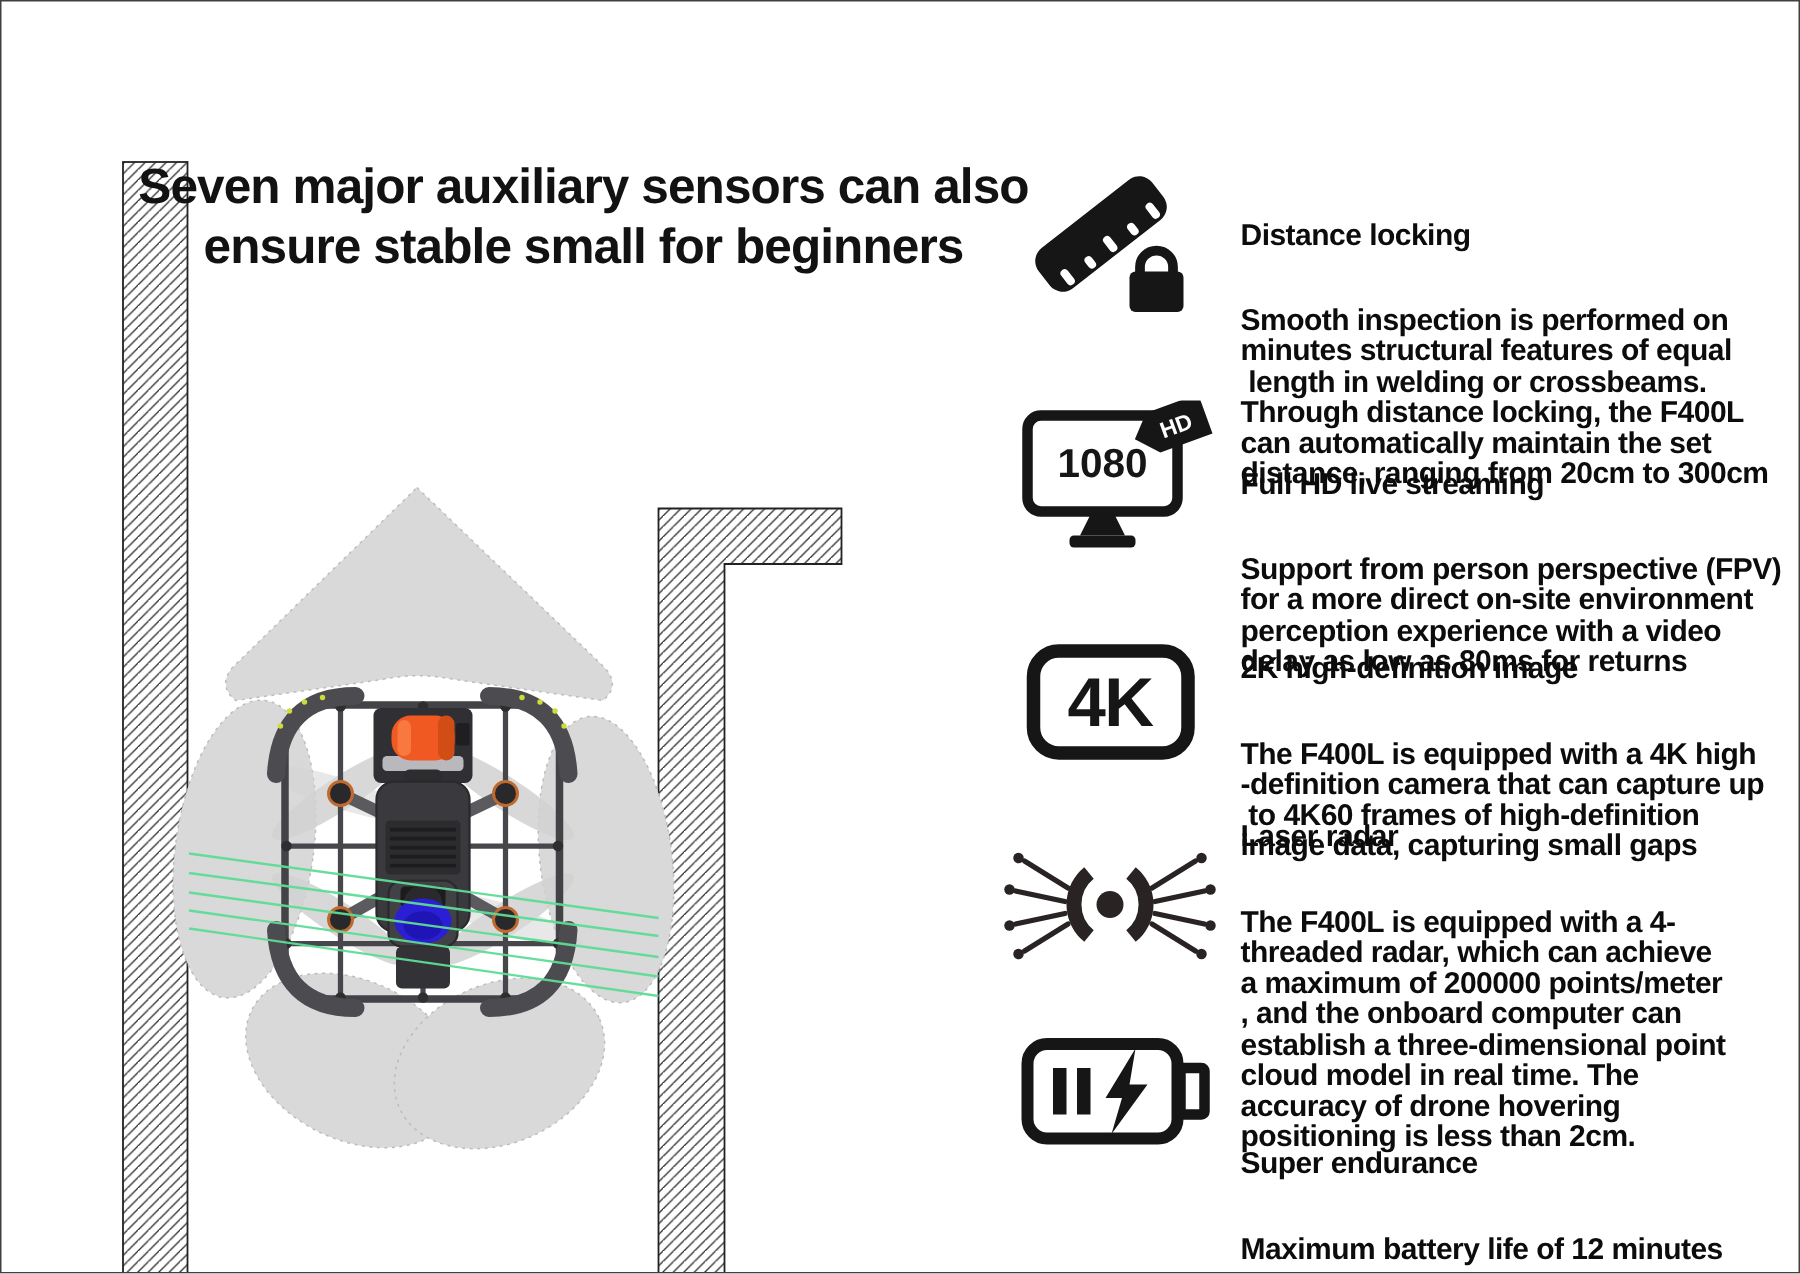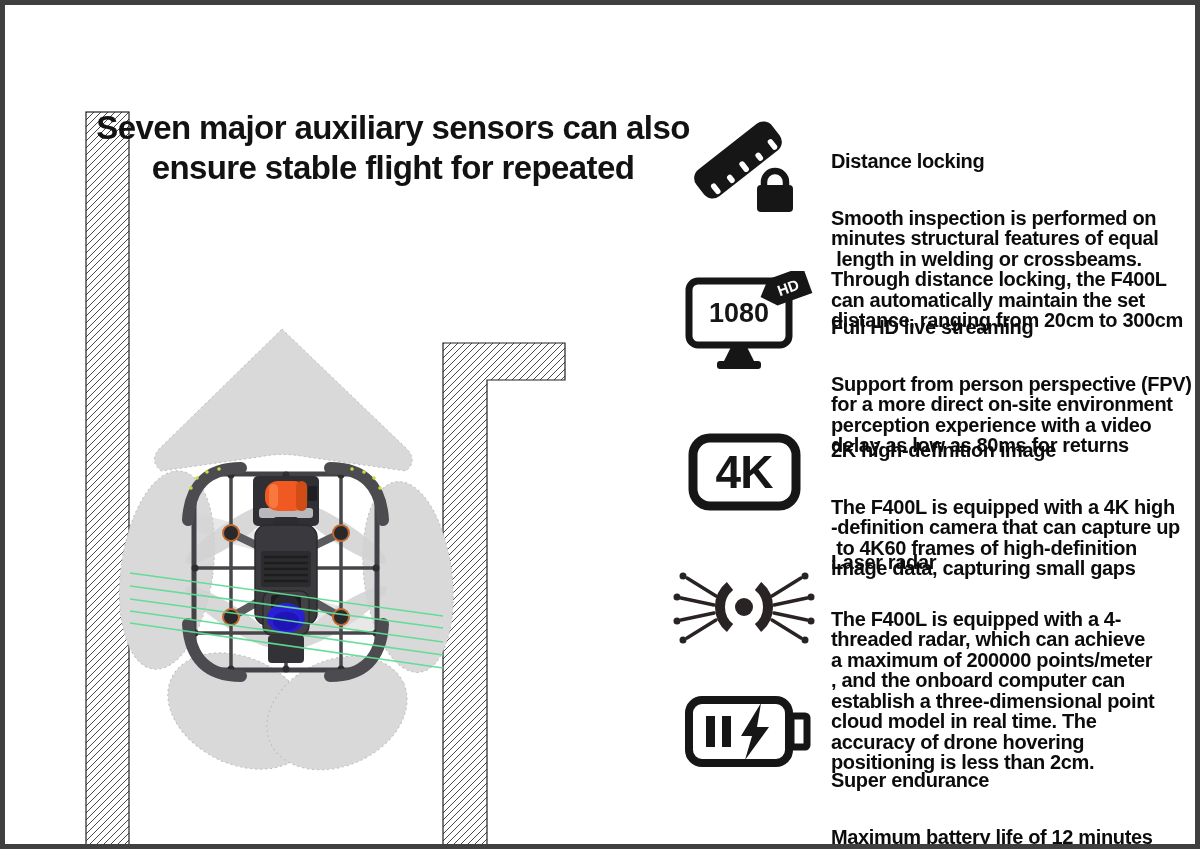--- a/index.html
+++ b/index.html
@@ -1,18 +1,18 @@
 <!DOCTYPE html>
 <html><head>
 <meta charset="utf-8">
 <style>
   html,body{margin:0;padding:0;background:#e8e8e8;}
   .page{
     position:relative;width:1200px;height:849px;background:#ffffff;
-    border:5px solid #404040;box-sizing:border-box;overflow:hidden;
+    border:1px solid #404040;box-sizing:border-box;overflow:hidden;
     font-family:"Liberation Sans",sans-serif;color:#0c0c0c;
   }
   .main-title{
     position:absolute;left:88px;top:103px;width:600px;text-align:center;
     font-size:33px;font-weight:bold;line-height:40px;letter-spacing:-0.6px;color:#121212;
   }
   .scene{position:absolute;left:0;top:0;}
   .feature-text{position:absolute;left:826px;white-space:pre;}
   .feature-title,.feature-body{
     font-size:20px;font-weight:bold;line-height:20.5px;letter-spacing:-0.35px;white-space:pre;
@@ -142,21 +142,21 @@
       <line x1="125" y1="568" x2="438" y2="611"></line>
       <line x1="125" y1="581" x2="438" y2="623"></line>
       <line x1="125" y1="594" x2="438" y2="637"></line>
       <line x1="125" y1="606" x2="438" y2="650"></line>
       <line x1="125" y1="618" x2="438" y2="663"></line>
     </g>
   </svg>
 
   <div class="main-title">
     <div>Seven major auxiliary sensors can also</div>
-    <div>ensure stable flight for repeated</div>
+    <div>ensure stable small for beginners</div>
   </div>
 
   <svg class="icon" style="left:686px;top:110px;" width="112" height="102" viewBox="0 0 112 102">
     <g transform="translate(47,45) rotate(-38)">
       <rect x="-48" y="-17" width="96" height="34" rx="11" fill="#161616"></rect>
       <g fill="#ffffff">
         <rect x="-38" y="3" width="5.5" height="12" rx="2.7"></rect>
         <rect x="-20" y="6" width="5.5" height="9" rx="2.7"></rect>
         <rect x="-2" y="3" width="5.5" height="12" rx="2.7"></rect>
         <rect x="16" y="6" width="5.5" height="9" rx="2.7"></rect>

